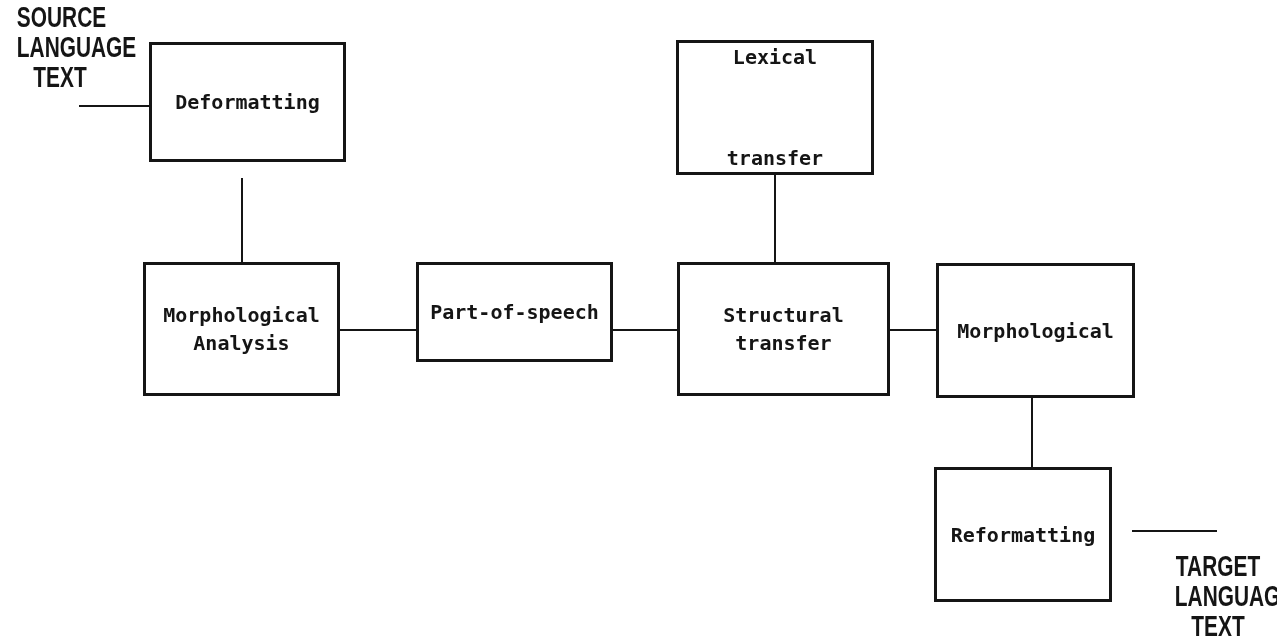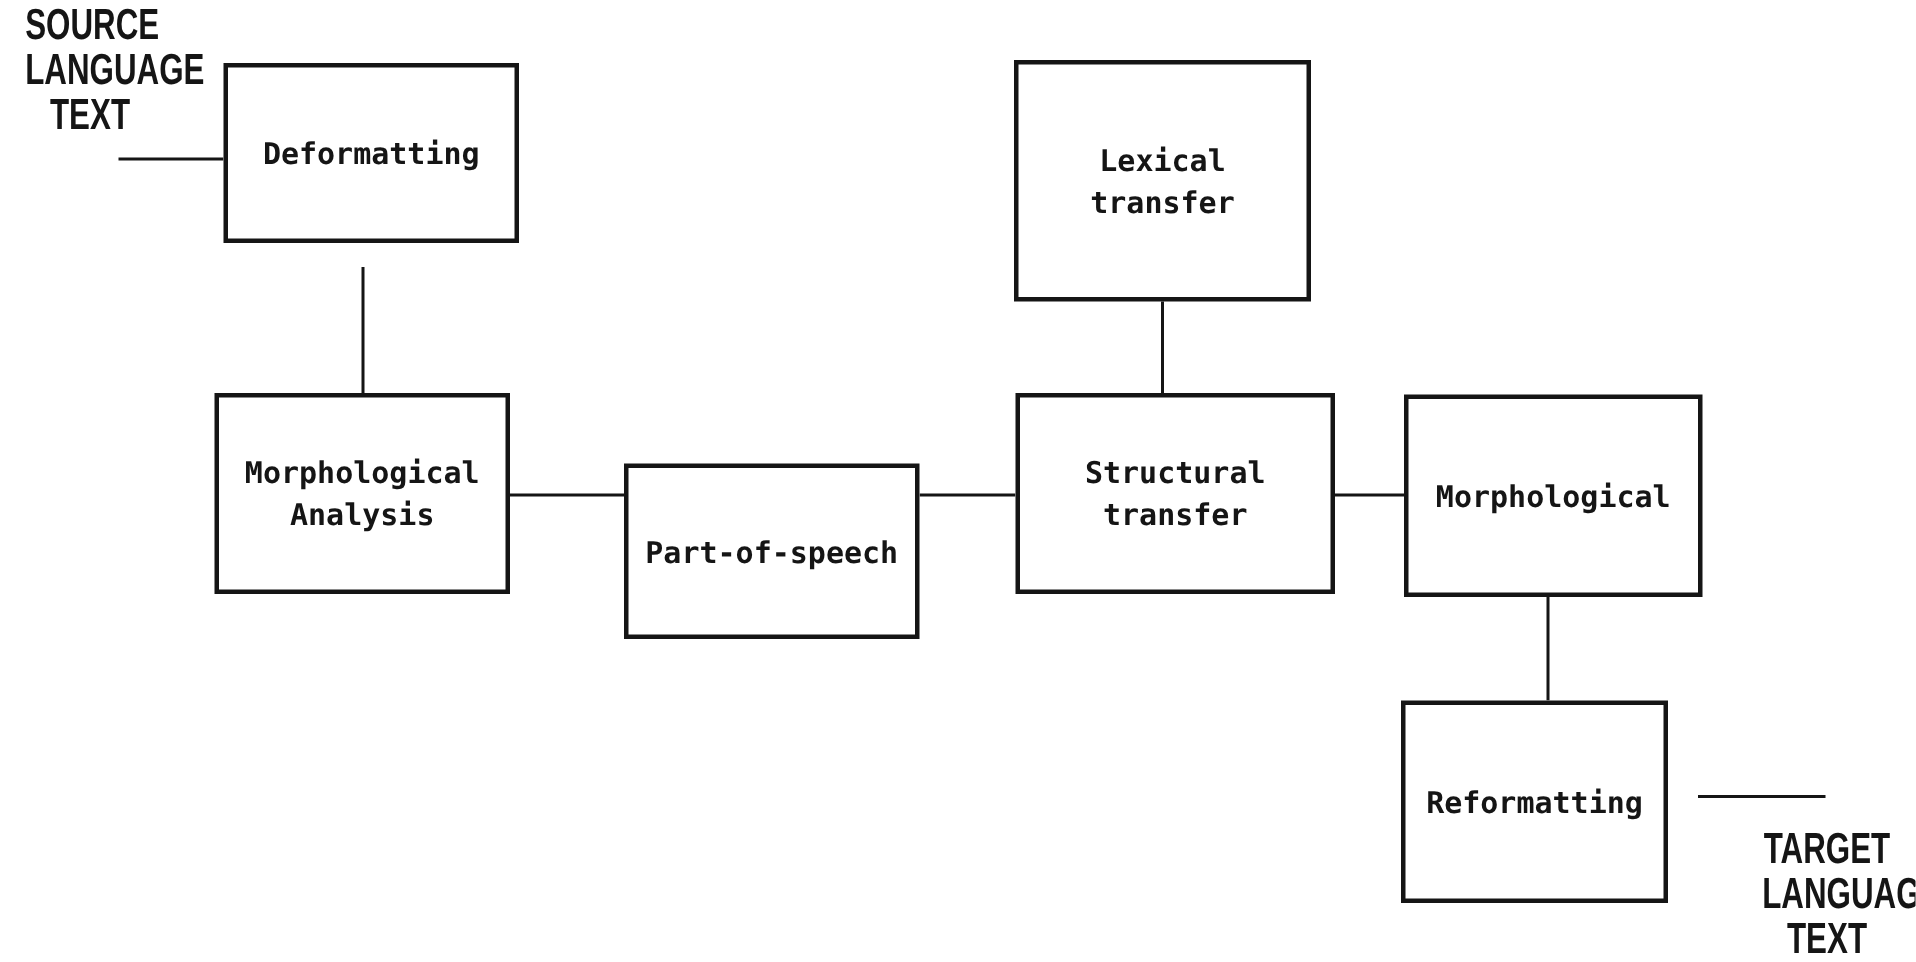--- a/index.html
+++ b/index.html
@@ -44,22 +44,22 @@
     line-height: 30px;
     text-align: center;
     color: #151515;
     transform: scaleX(0.72);
     transform-origin: center top;
   }
 
   
   #b-deformatting { left: 149px; top: 42px;  width: 197px; height: 120px; }
   #b-morph-analysis { left: 143px; top: 262px; width: 197px; height: 134px; }
-  #b-pos { left: 416px; top: 262px; width: 197px; height: 117px; margin-top: 47px; }
-  #b-lexical { left: 676px; top: 40px;  width: 198px; height: 161px; }
+  #b-pos { left: 416px; top: 262px; width: 197px; height: 100px; }
+  #b-lexical { left: 676px; top: 40px;  width: 198px; height: 135px; justify-content: space-between; }
   #b-structural { left: 677px; top: 262px; width: 213px; height: 134px; }
   #b-morphgen { left: 936px; top: 263px; width: 199px; height: 135px; }
   #b-reformat { left: 934px; top: 467px; width: 178px; height: 135px; }
 
   
   #e-input       { left: 79px;   top: 105px; width: 70px; height: 2px; }
   #e-deform-down { left: 241px;  top: 178px; width: 2px;  height: 84px; }
   #e-ma-pos      { left: 340px;  top: 329px; width: 76px; height: 2px; }
   #e-pos-st      { left: 613px;  top: 329px; width: 64px; height: 2px; }
   #e-lex-down    { left: 774px;  top: 175px; width: 2px;  height: 87px; }

